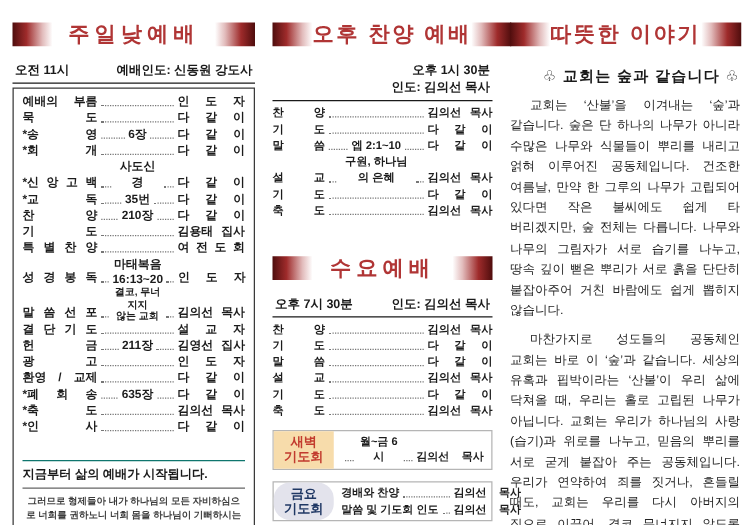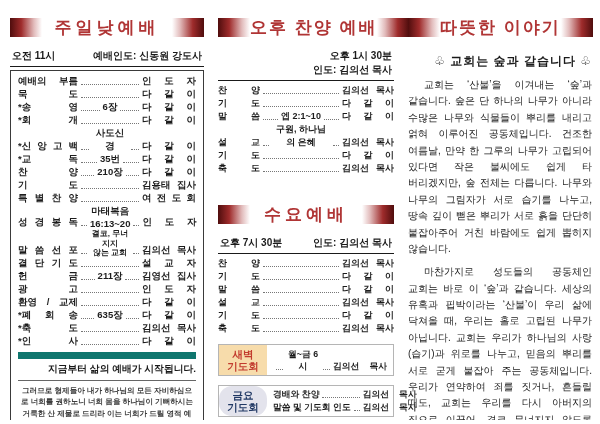--- a/index.html
+++ b/index.html
@@ -27,26 +27,26 @@
   .mid-rows .wrow{min-height:10.7px;font-size:9px;}
   .wl{flex:0 0 60px;text-align:justify;text-align-last:justify;white-space:nowrap;}
   .mid-rows .wl{flex-basis:42px;}
   .dots{flex:1 1 8px;border-bottom:1px dotted #777;margin:0 3px 3px 3px;min-width:6px;}
   .wc{text-align:center;white-space:pre-line;}
   .wc.ml{font-size:8px;line-height:1.2;margin-bottom:-1px;}
   .wr{flex:0 0 54px;text-align:justify;text-align-last:justify;white-space:nowrap;}
   .mid-rows .wr{flex-basis:52px;}
 
   .order-box{border:1.2px solid #3a3a3a;margin-top:3px;padding:4px 7px 3px 7px;}
-  .closing{border-top:7px solid #0f766e;border-bottom:1px solid #666;margin-top:4px;
-           text-align:right;font-weight:bold;font-size:9.8px;padding:4px 0;}
+  .closing{border-top:1px solid #0f766e;border-bottom:1px solid #666;margin-top:20px;
+           text-align:left;font-weight:bold;font-size:9.8px;padding:4px 0;}
   .verse-small{font-size:7.6px;font-weight:600;color:#3d3d3d;text-align:center;line-height:1.5;padding:4px 1px 2px 1px;}
 
   
-  .prayer{display:flex;border:1px solid #b5b5b5;margin-top:9px;align-items:flex-end;}
+  .prayer{display:flex;border:1px solid #b5b5b5;margin-top:9px;align-items:center;}
   .plabel{flex:0 0 48px;display:flex;align-items:center;justify-content:center;text-align:center;
           font-weight:bold;font-size:10.5px;line-height:1.15;white-space:pre-line;padding:3px 0;}
   .plabel.dawn{background:#f7dcab;color:#c23b2e;}
   .plabel.friday{background:#e3e3ec;color:#203864;border-radius:13px;}
   .pbody{flex:1;display:flex;flex-direction:column;justify-content:center;padding:2px 6px;}
   .pbody .wrow{min-height:13px;font-size:8.8px;}
   .pbody .wl{flex:0 0 auto;text-align:left;text-align-last:auto;}
 
   .campaign{background:#2e7d7a;color:#fff;text-align:center;margin-top:9px;padding:4px 3px 7px 3px;}
   .campaign-title{font-size:16px;font-weight:bold;font-style:italic;letter-spacing:1px;}

